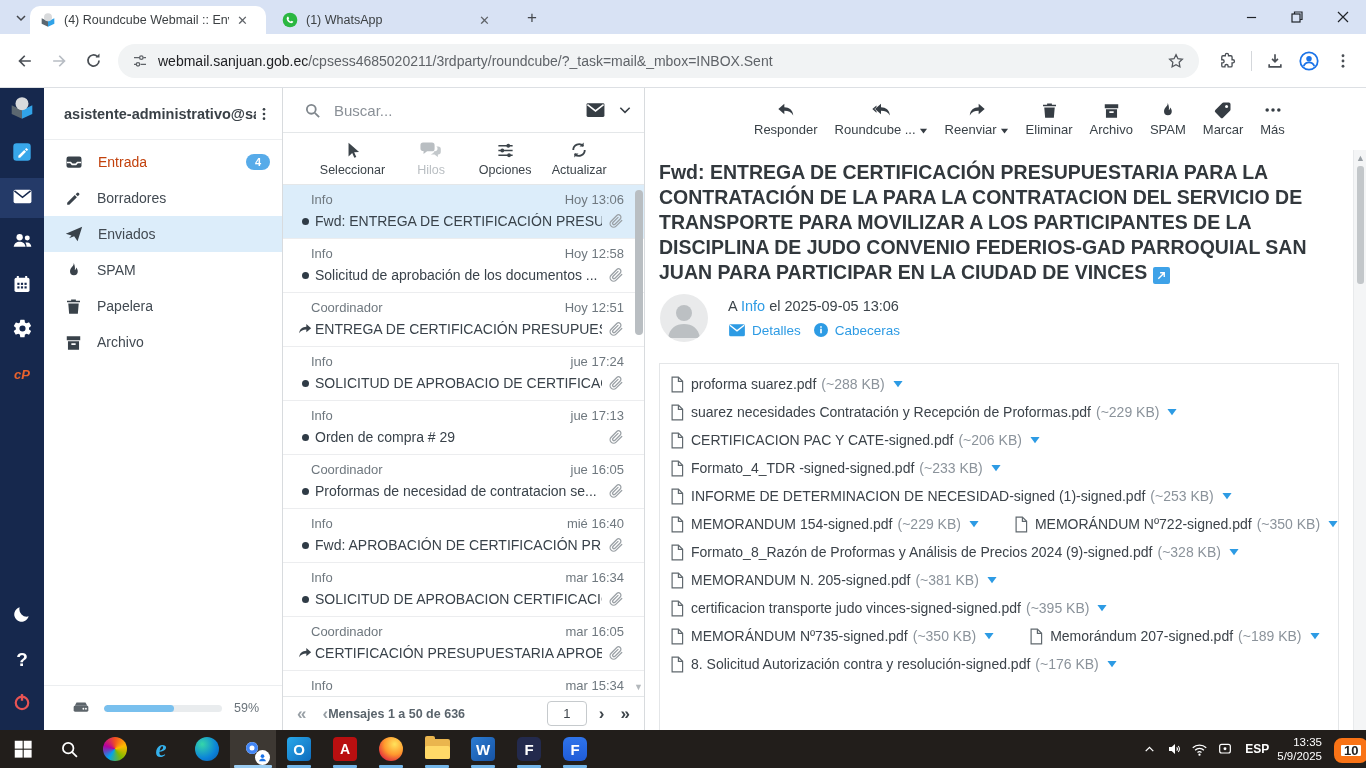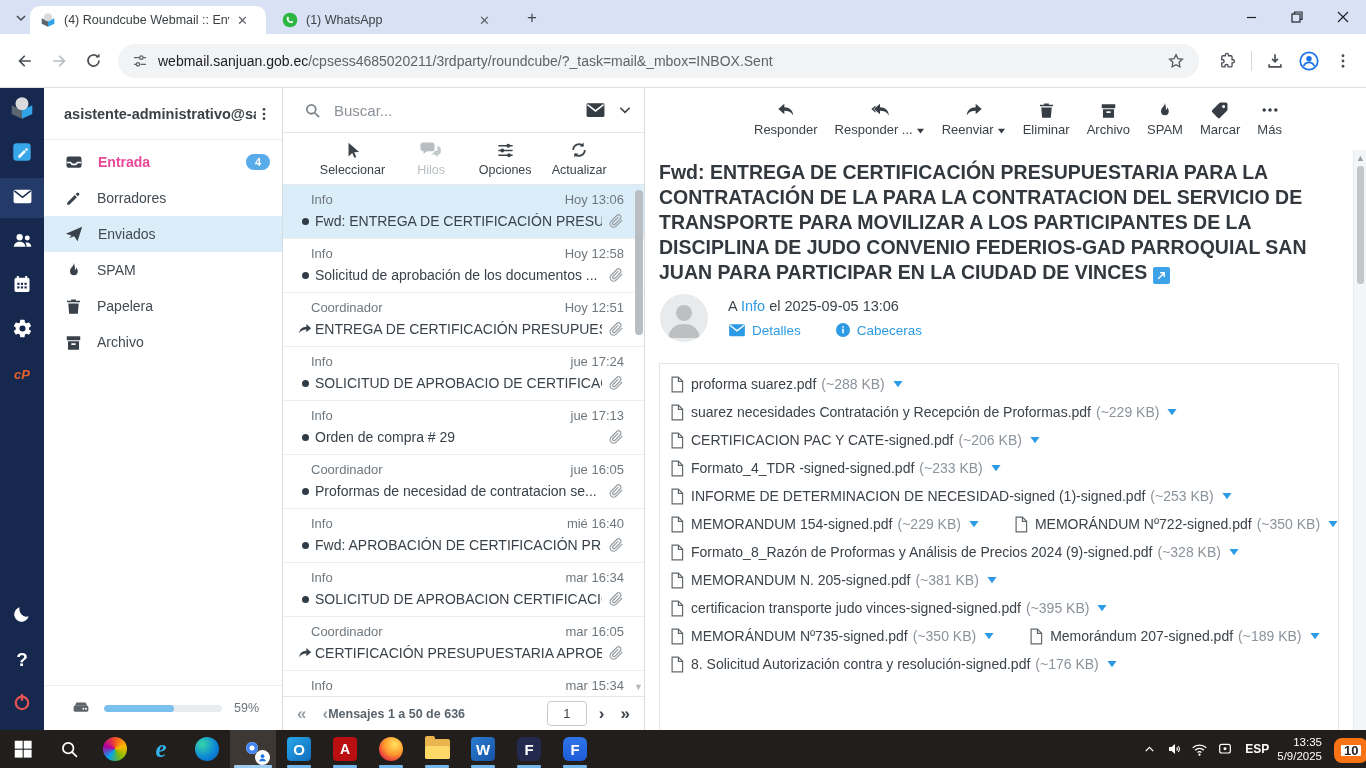--- a/index.html
+++ b/index.html
@@ -36,21 +36,21 @@
   .rail-item .cp{color:#e8622d;font-weight:bold;font-size:13px;font-style:italic}
   #rail-spacer{flex:1}
   
   #folders{position:absolute;left:44px;top:0;bottom:0;width:239px;background:#fff;border-right:1px solid #d8dbde}
   #acct{height:52px;display:flex;align-items:center;border-bottom:1px solid #eceef0;padding:0 10px 0 20px}
   #acct .name{font-weight:bold;font-size:14.5px;color:#3a4147;flex:1;white-space:nowrap;overflow:hidden}
   #acct .kebab{color:#3a4147;display:inline-flex}
   .folder{height:36px;display:flex;align-items:center;padding:0 12px 0 20px;font-size:14px;color:#424a52}
   .folder .ic{color:#39424a;display:inline-flex;margin-right:14px}
   .folder.sel{background:#dcedfa}
-  .folder.bold .f-label{font-weight:bold;color:#ec4899}
+  .folder.bold .f-label{font-weight:normal;color:#c2410c}
   .folder .badge{margin-left:auto;background:#57abe9;color:#fff;font-size:11px;font-weight:bold;border-radius:9px;padding:2px 9px}
   #quota{position:absolute;left:0;right:0;bottom:0;height:45px;border-top:1px solid #eceef0;display:flex;align-items:center;padding:0 12px 0 26px}
   #quota .ic{color:#5d656b;display:inline-flex}
   #qtrack{width:118px;height:7px;background:#e9ecee;border-radius:4px;margin:0 12px;overflow:hidden}
   #qfill{height:100%;background:#79c0ee;border-radius:4px}
   #qlabel{font-size:12.5px;color:#6a737a}
   
   #listcol{position:absolute;left:283px;top:0;bottom:0;width:362px;border-right:1px solid #d8dbde;background:#fff}
   #list-toolbar{height:52px;border-bottom:1px solid #e4e7e9;display:flex;align-items:flex-start;justify-content:center;gap:18px;padding-top:5px}
   .lt-btn{display:flex;flex-direction:column;align-items:center;color:#3c444a;min-width:56px}
@@ -91,21 +91,21 @@
   .rt-btn .lblrow{display:flex;align-items:center;gap:3px}
   .rt-btn .lbl{font-size:13px;margin-top:0px;white-space:nowrap}
   .rt-caret{color:#363d44;display:inline-flex;margin-top:2px}
   #subject{position:absolute;left:13px;top:72px;width:652px;font-size:19.5px;line-height:25px;font-weight:bold;color:#32383d}
   #extlink{display:inline-flex;width:17px;height:17px;background:#3ea2e8;border-radius:2px;align-items:center;justify-content:center;vertical-align:-2px;margin-left:6px}
   #senderblock{position:absolute;left:14px;top:206px;display:flex}
   #avatar{width:48px;height:48px;border-radius:50%;background:#e9eaeb;display:flex;align-items:center;justify-content:center;color:#bcc0c3;overflow:hidden}
   #meta{margin-left:20px;padding-top:4px}
   #meta-line{font-size:14.5px;color:#3c444a}
   #meta-line .lnk{color:#2d9be4}
-  #meta-actions{display:flex;gap:34px;margin-top:8px}
+  #meta-actions{display:flex;gap:12px;margin-top:8px}
   .meta-act{display:flex;align-items:center;gap:6px;color:#2d9be4;font-size:13.5px}
   .meta-act .ic{display:inline-flex;color:#2d9be4}
   #attbox{position:absolute;left:13px;top:275px;width:680px;height:400px;border:1px solid #e4e6e8;padding:6px 0 0 10px}
   .att-row{display:flex;align-items:center;height:28px;gap:34px}
   .att-item{display:flex;align-items:center;white-space:nowrap}
   .att-item .pdf{color:#60686e;display:inline-flex;margin-right:7px}
   .att-name{font-size:14px;color:#3c434a}
   .att-size{font-size:14px;color:#8b939b;margin-left:5px}
   .att-caret{color:#2d9be4;display:inline-flex;margin-left:7px}
   #read-sb{position:absolute;right:0;top:62px;bottom:0;width:13px;background:#f4f5f6;border-left:1px solid #e8eaec}
@@ -676,21 +676,21 @@
           </span>
  </div>
         <div class="rt-btn">
    <span class="ic">
             <svg width="24" height="20" viewBox="0 0 26 24" fill="currentColor">
               <path d="M7.6 6.5L2.6 10.9l5 4.4v-2.2l-2.6-2.2 2.6-2.2z"></path>
               <path d="M13 4.5L5.8 10.8 13 17v-4.1c5 0 8.3 1.7 10.7 5.6-.6-6.8-4.8-9.7-10.7-9.9z"></path>
             </svg>
           </span>
    <span class="lblrow">
-            <span class="lbl">Responder ...</span>
+            <span class="lbl">Roundcube ...</span>
             <span class="rt-caret">
               <svg width="9" height="8" viewBox="0 0 14 12" fill="currentColor">
                 <path d="M1.5 2.5h11L7 10z"></path>
               </svg>
             </span>
           </span>
  </div>
         <div class="rt-btn">
    <span class="ic">
             <svg width="22" height="20" viewBox="0 0 24 24" fill="currentColor">

